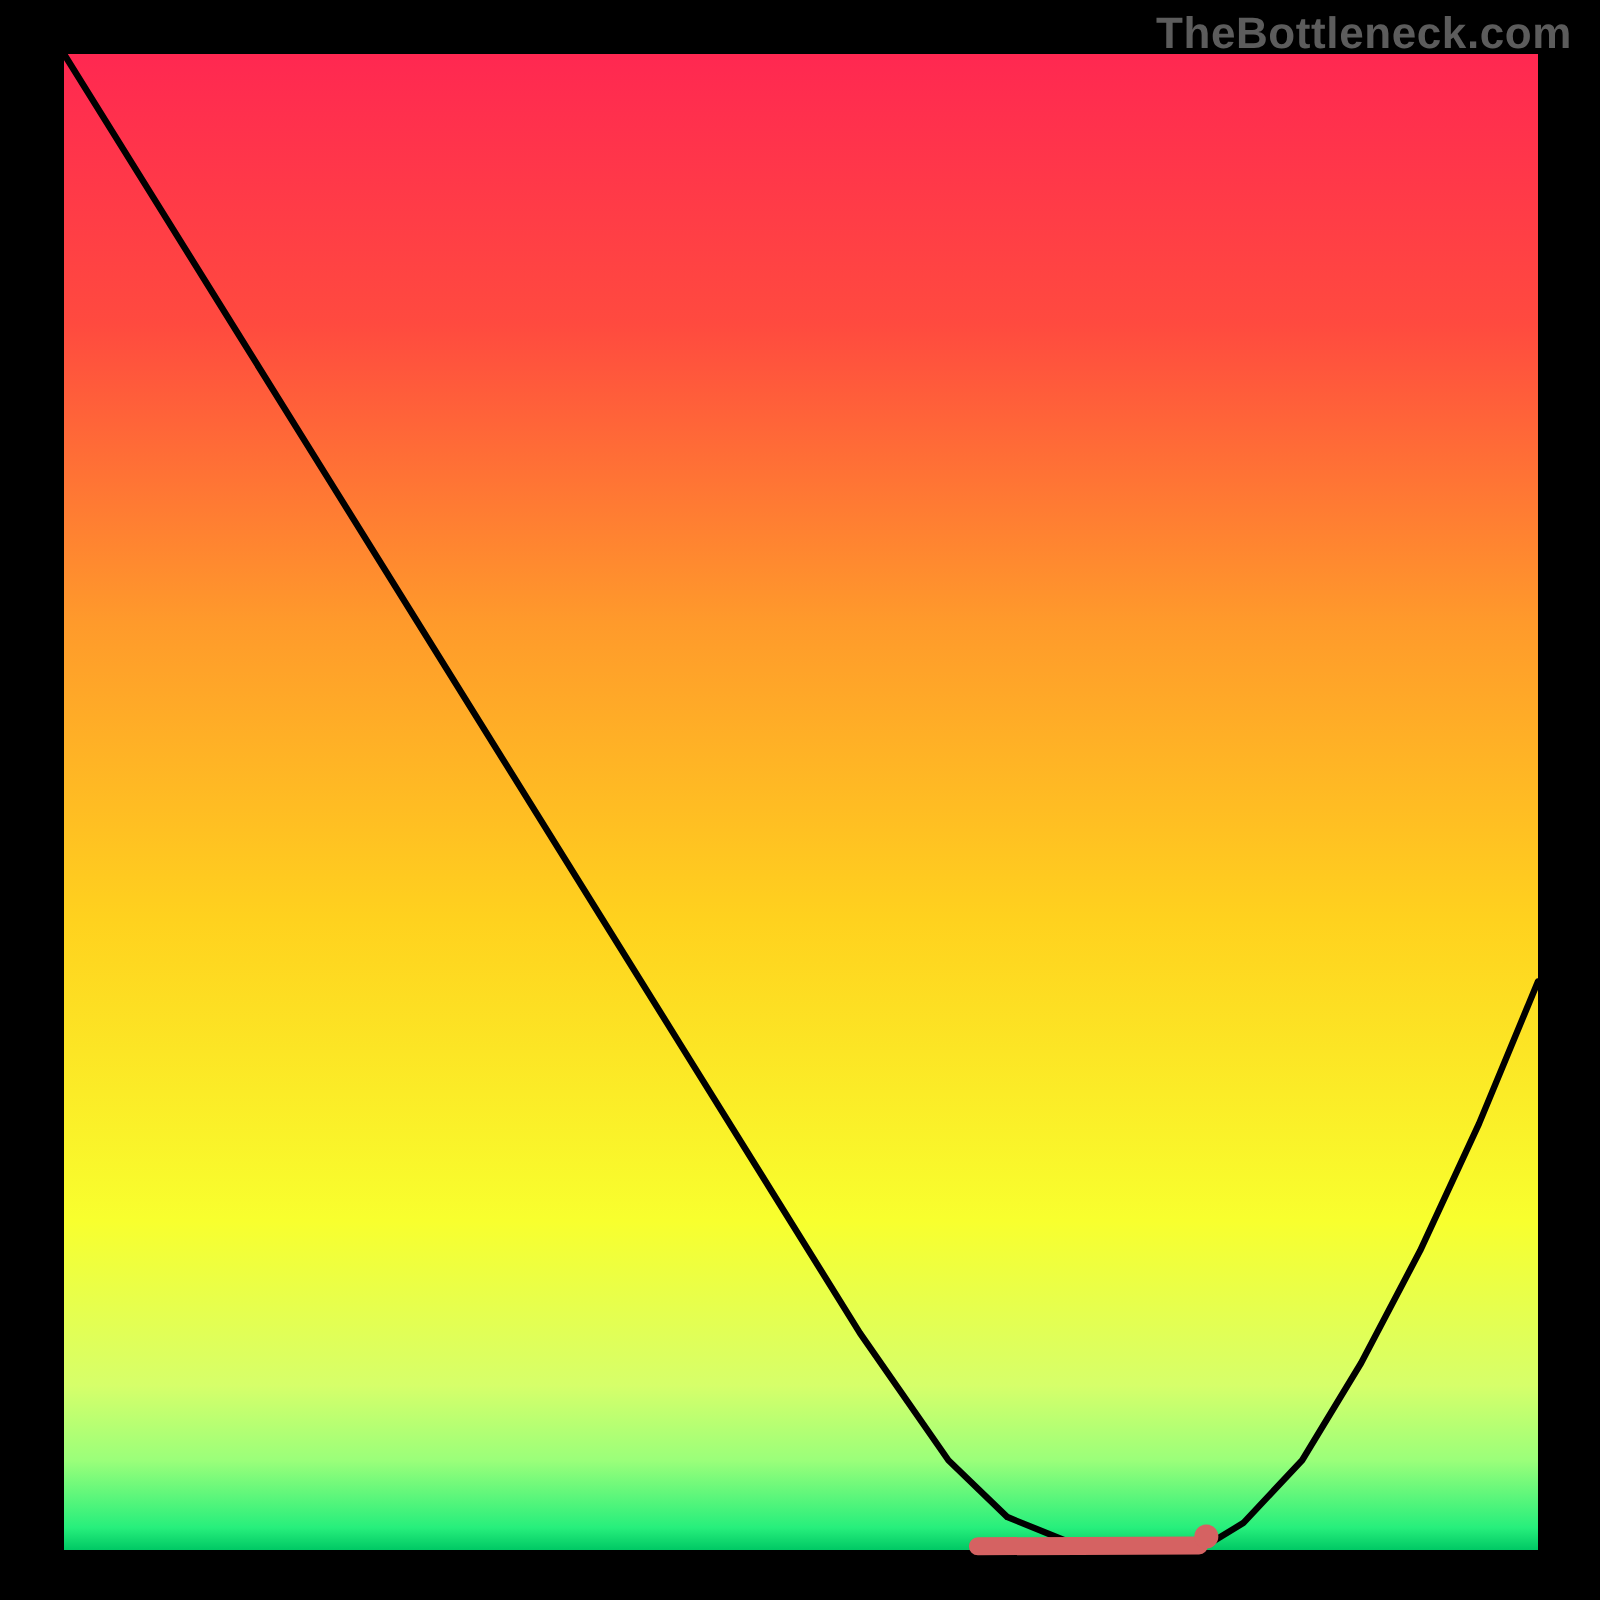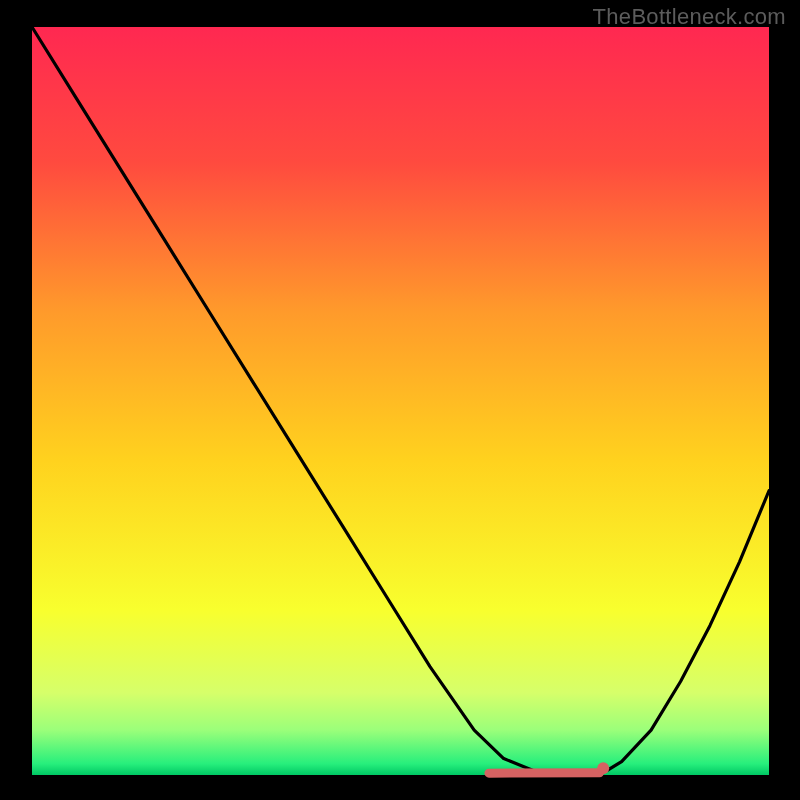--- a/index.html
+++ b/index.html
@@ -16,21 +16,21 @@
     width: 800px;
     height: 800px;
     background: #000;
   }
   .watermark {
     position: absolute;
     top: 4px;
     right: 14px;
     color: #5c5c5c;
     font-size: 22px;
-    font-weight: 400;
+    font-weight: 700;
     letter-spacing: 0.3px;
     z-index: 5;
     user-select: none;
   }
   svg.plot {
     position: absolute;
     left: 0;
     top: 0;
   }
 </style>

